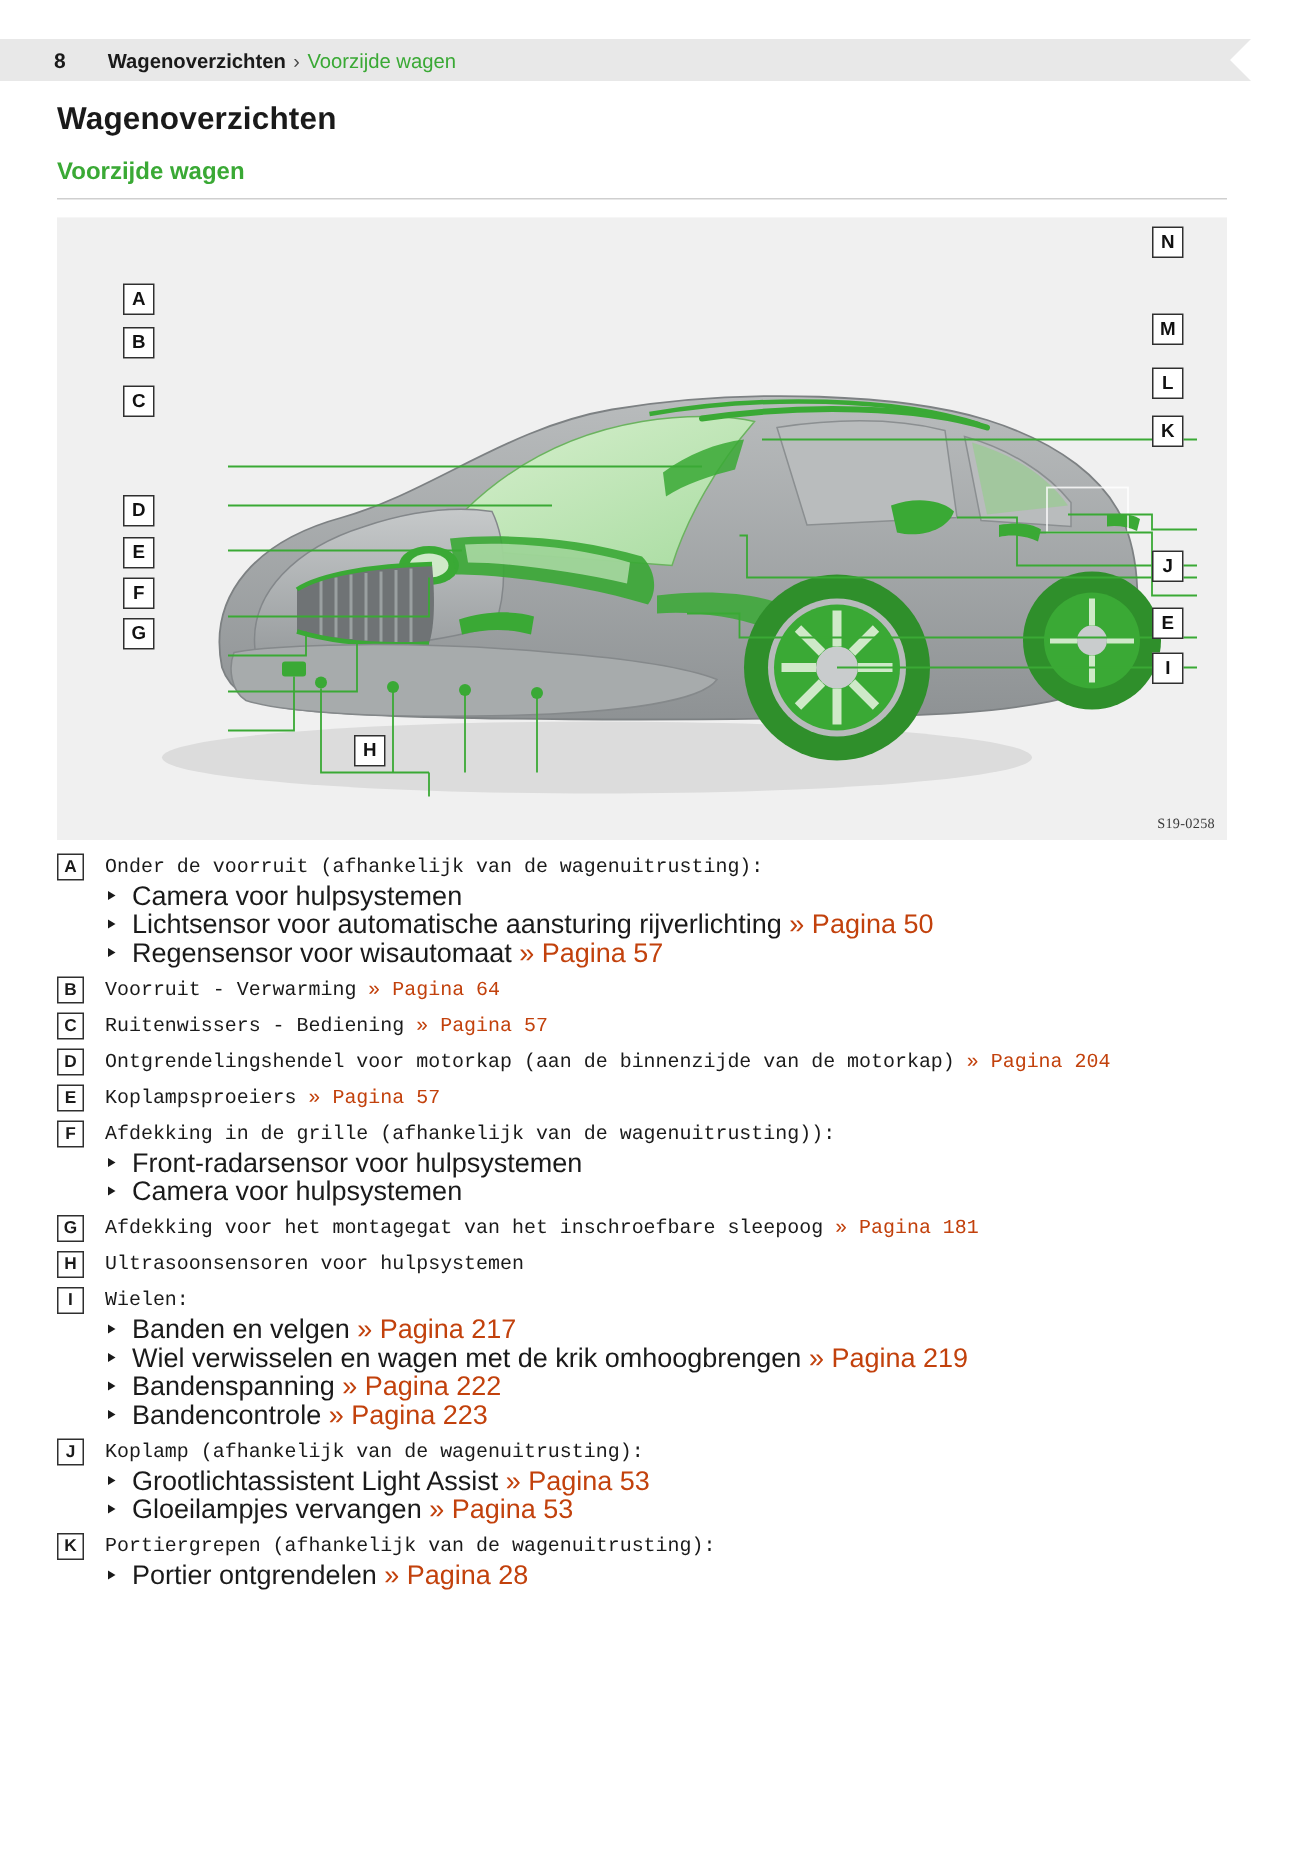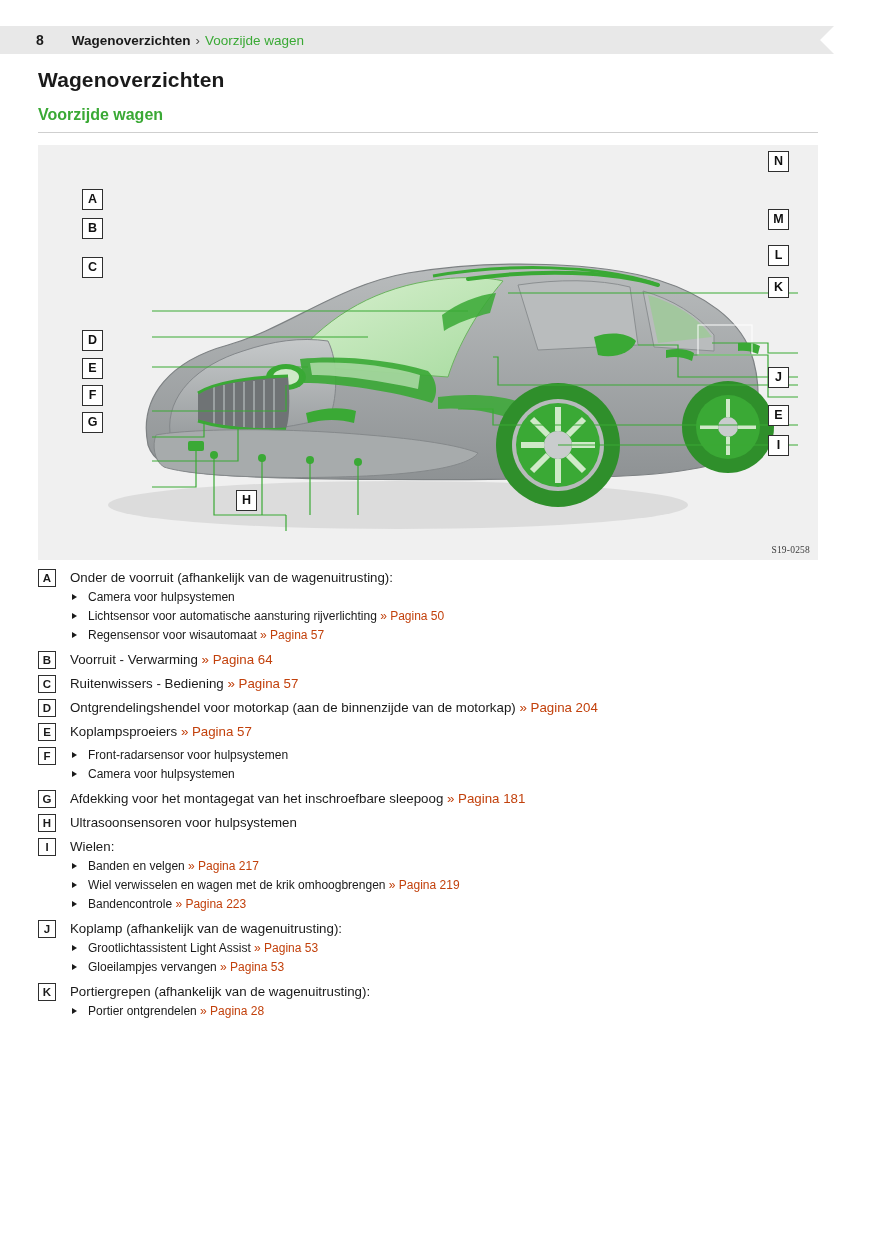--- a/index.html
+++ b/index.html
@@ -149,23 +149,24 @@
     background: #fff;
     font-size: 11.5px;
     font-weight: bold;
     line-height: 16px;
     text-align: center;
   }
   .entry .head {
     font-size: 13.3px;
     line-height: 19px;
     color: #1a1a1a;
+    font-family: Liberation Mono, monospace;
   }
   .entry .sub {
-    font-size: 12px;
+    font-size: 18px;
     line-height: 19px;
     padding-left: 18px;
     position: relative;
     margin-top: 0;
   }
   .entry .sub:before {
     content: "";
     position: absolute;
     left: 2px;
     top: 6px;
@@ -396,20 +397,21 @@
       <div class="head"><span>Ontgrendelingshendel voor motorkap (aan de binnenzijde van de motorkap)</span> <span class="ref">» Pagina 204</span></div>
     </div>
 
     <div class="entry gap">
       <span class="key">E</span>
       <div class="head"><span>Koplampsproeiers</span> <span class="ref">» Pagina 57</span></div>
     </div>
 
     <div class="entry gap">
       <span class="key">F</span>
+      <div class="head"><span>Afdekking in de grille (afhankelijk van de wagenuitrusting)):</span></div>
       <div class="subs">
         <div class="sub"><span>Front-radarsensor voor hulpsystemen</span></div>
         <div class="sub"><span>Camera voor hulpsystemen</span></div>
       </div>
     </div>
 
     <div class="entry gap">
       <span class="key">G</span>
       <div class="head"><span>Afdekking voor het montagegat van het inschroefbare sleepoog</span> <span class="ref">» Pagina 181</span></div>
     </div>
@@ -418,20 +420,21 @@
       <span class="key">H</span>
       <div class="head"><span>Ultrasoonsensoren voor hulpsystemen</span></div>
     </div>
 
     <div class="entry gap">
       <span class="key">I</span>
       <div class="head"><span>Wielen:</span></div>
       <div class="subs">
         <div class="sub"><span>Banden en velgen</span> <span class="ref">» Pagina 217</span></div>
         <div class="sub"><span>Wiel verwisselen en wagen met de krik omhoogbrengen</span> <span class="ref">» Pagina 219</span></div>
+        <div class="sub"><span>Bandenspanning</span> <span class="ref">» Pagina 222</span></div>
         <div class="sub"><span>Bandencontrole</span> <span class="ref">» Pagina 223</span></div>
       </div>
     </div>
 
     <div class="entry gap">
       <span class="key">J</span>
       <div class="head"><span>Koplamp (afhankelijk van de wagenuitrusting):</span></div>
       <div class="subs">
         <div class="sub"><span>Grootlichtassistent Light Assist</span> <span class="ref">» Pagina 53</span></div>
         <div class="sub"><span>Gloeilampjes vervangen</span> <span class="ref">» Pagina 53</span></div>

